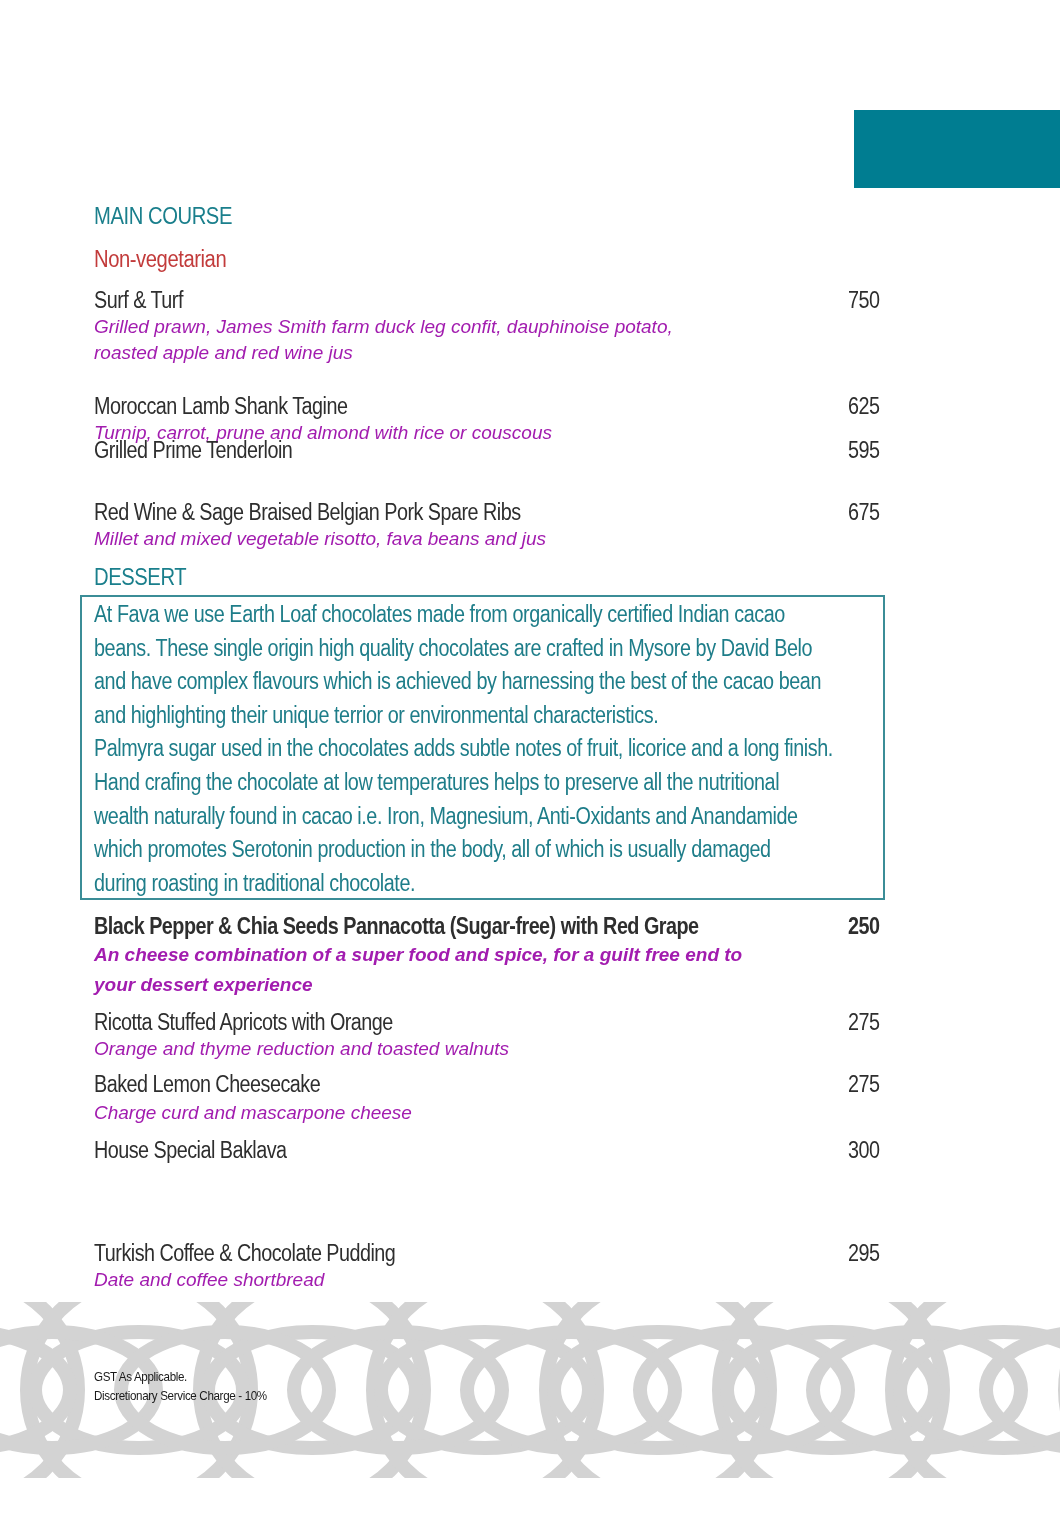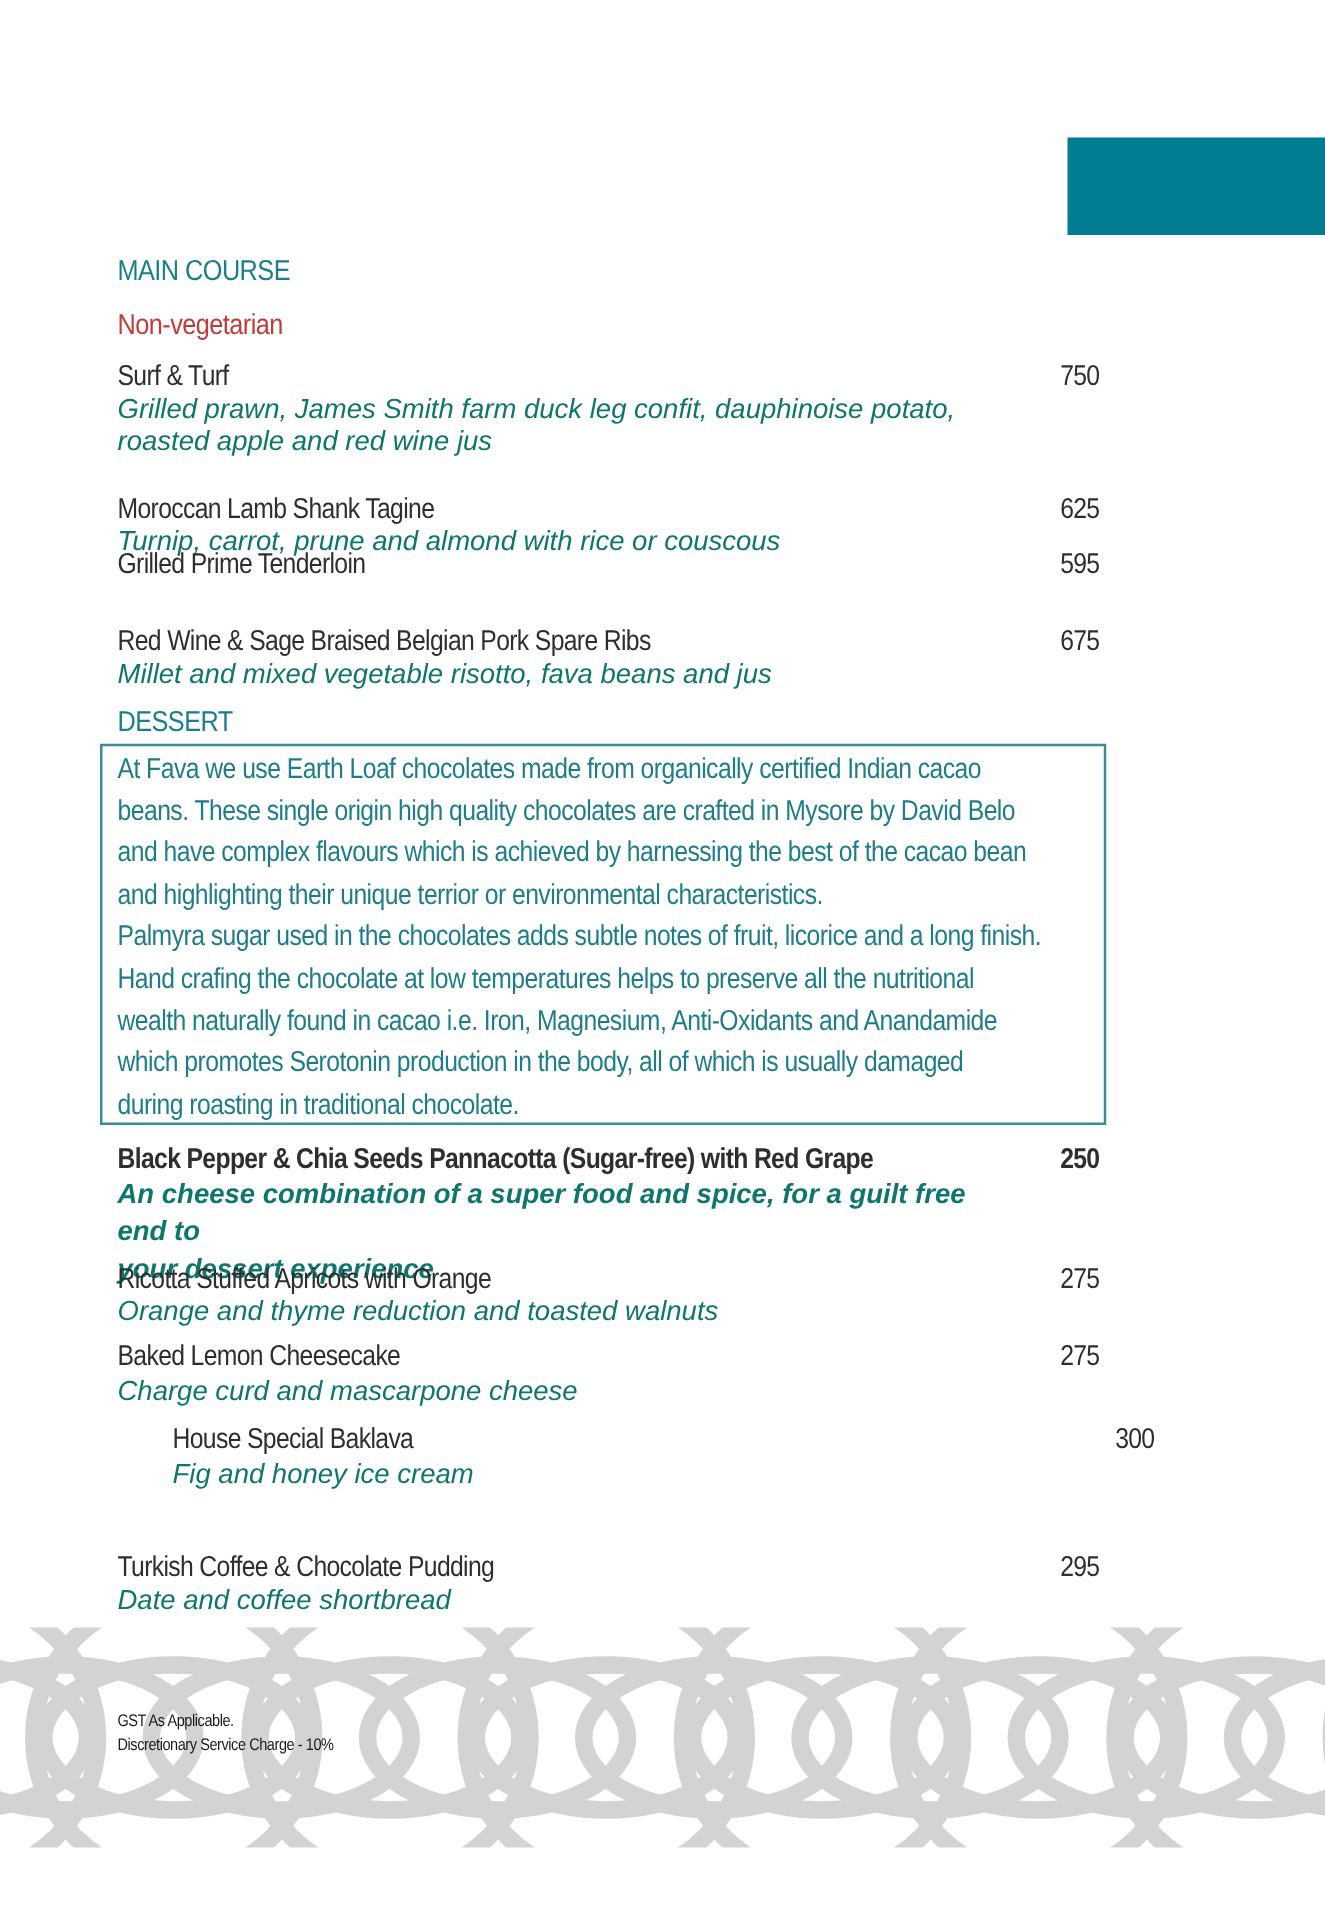--- a/index.html
+++ b/index.html
@@ -8,21 +8,21 @@
   .teal-block { position:absolute; left:854px; top:110px; width:206px; height:78px; background:#007d91; }
   .section-title { position:absolute; left:94px; font-size:23px; color:#1a7f8c; letter-spacing:-0.5px;
                    transform:scaleX(0.88); transform-origin:left top; white-space:nowrap; }
   .subsection { position:absolute; left:94px; font-size:23px; color:#c23b3b; letter-spacing:-0.5px;
                 transform:scaleX(0.88); transform-origin:left top; white-space:nowrap; }
   .item { position:absolute; left:94px; width:786px; }
   .item-name { font-size:23px; color:#2e2e2e; letter-spacing:-0.6px; white-space:nowrap;
                transform:scaleX(0.86); transform-origin:left top; line-height:28px; display:block; }
   .item-price { position:absolute; right:0; top:0; font-size:23px; color:#2e2e2e; letter-spacing:-0.6px;
                 transform:scaleX(0.86); transform-origin:right top; line-height:28px; }
-  .item-desc { font-size:22px; font-style:italic; color:#0f766e; line-height:26px; white-space:pre-line;
+  .item-desc { font-size:19px; font-style:italic; color:#a21caf; line-height:26px; white-space:pre-line;
                width:700px; }
   .item-desc.loose { line-height:30px; }
   .dessert-box { position:absolute; left:80px; top:595px; width:805px; height:305px;
                  border:2px solid #3b8d97; box-sizing:border-box; }
   .dessert-text { position:absolute; left:94px; top:598px; width:800px; }
   .dessert-line { font-size:23px; color:#1e7d89; line-height:33.6px; white-space:nowrap;
                   letter-spacing:-0.5px; transform:scaleX(0.86); transform-origin:left top; display:block; height:33.6px; }
   .pattern { position:absolute; left:0; top:1300px; width:1060px; height:180px; }
   .footer { position:absolute; left:94px; top:1367px; font-size:13.5px; color:#1a1a1a; line-height:19px;
             letter-spacing:-0.4px; transform:scaleX(0.86); transform-origin:left top; white-space:nowrap; }
@@ -80,24 +80,23 @@
 <div class="item" style="top:1008px;">
   <span class="item-name">Ricotta Stuffed Apricots with Orange</span>
   <span class="item-price">275</span>
   <div class="item-desc">Orange and thyme reduction and toasted walnuts</div>
 </div>
 <div class="item" style="top:1070px;">
   <span class="item-name">Baked Lemon Cheesecake</span>
   <span class="item-price">275</span>
   <div class="item-desc loose">Charge curd and mascarpone cheese</div>
 </div>
-<div class="item" style="top:1136px;margin-left:44px;">
+<div class="item" style="top:1136px;">
   <span class="item-name">House Special Baklava</span>
   <span class="item-price">300</span>
-  <div class="item-desc loose">Fig and honey ice cream</div>
 </div>
 <div class="item" style="top:1203px;margin-top:36px;">
   <span class="item-name">Turkish Coffee &amp; Chocolate Pudding</span>
   <span class="item-price">295</span>
   <div class="item-desc">Date and coffee shortbread</div>
 </div>
 
 <svg class="pattern" viewBox="0 1300 1060 180" width="1060" height="180">
   <defs>
     <clipPath id="bandclip">

